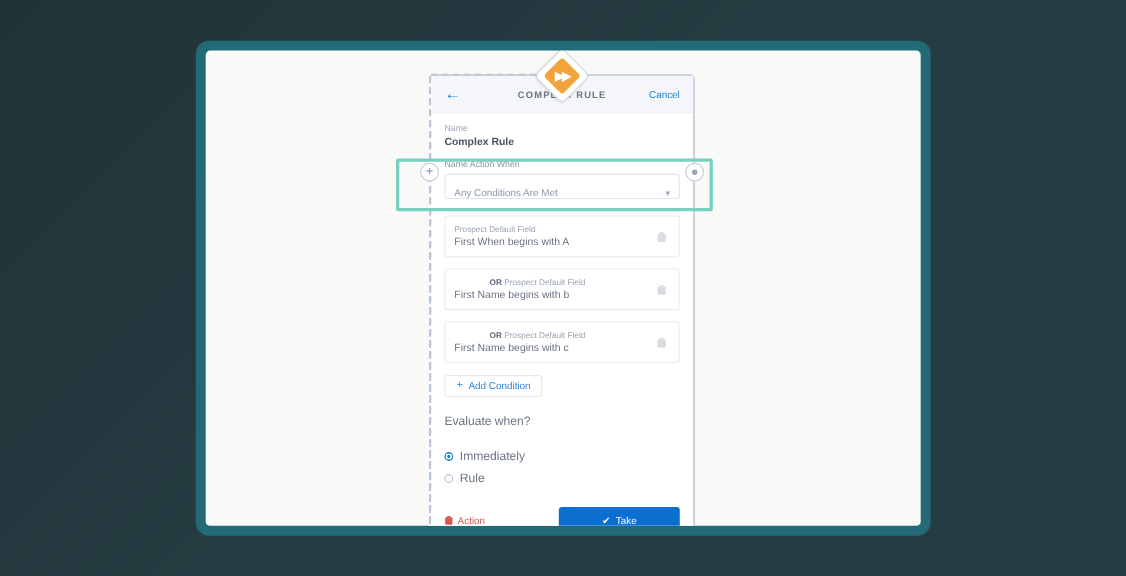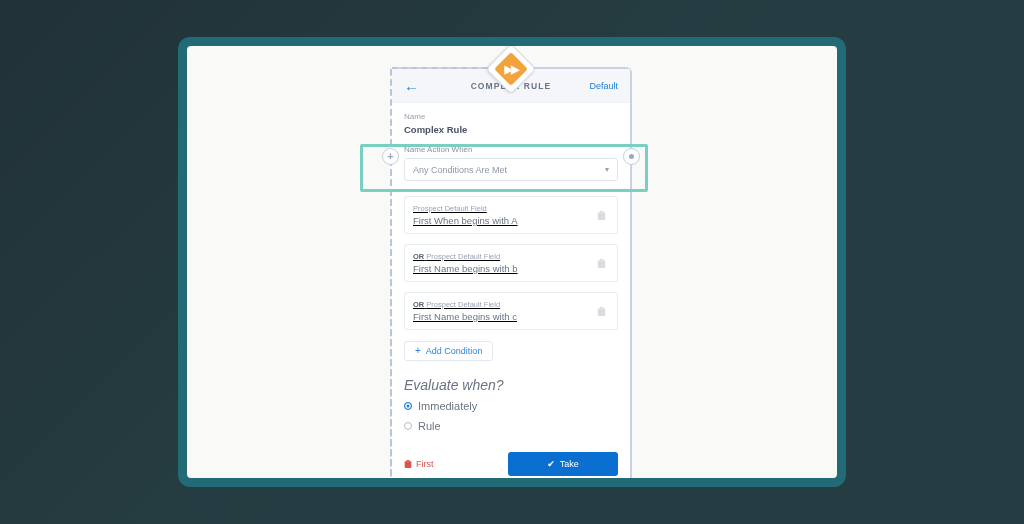--- a/index.html
+++ b/index.html
@@ -198,21 +198,21 @@
   }
 
   
   #take-action-select {
     width: 100%;
     height: 23px;
     border: 1px solid #dfe5ee;
     border-radius: 3px;
     background: #ffffff;
     display: flex;
-    align-items: center;
+    align-items: flex-end;
     padding: 0 8px;
     cursor: pointer;
     position: relative;
   }
   #take-action-value {
     font-size: 9px;
     color: #8d96a8;
   }
   #select-chevron {
     margin-left: auto;
@@ -226,29 +226,30 @@
   .condition-card {
     border: 1px solid #e7ebf2;
     border-radius: 3px;
     background: #fff;
     padding: 6px 8px;
     margin-bottom: 10px;
     display: flex;
     align-items: center;
     min-height: 38px;
   }
-  .condition-text { flex: 1; text-decoration: underline; }
+  .condition-text { flex: 1; }
   .condition-top {
     font-size: 7.5px;
     color: #9aa3b2;
     margin-bottom: 2px;
   }
   .condition-op {
     color: #5a6377;
     font-weight: 700;
+    margin-left: 32px;
   }
   .condition-main {
     font-size: 9.5px;
     color: #6b7484;
   }
   .trash-icon {
     width: 9px;
     height: 11px;
     opacity: .55;
     flex: 0 0 auto;
@@ -267,24 +268,23 @@
     padding: 4px 10px;
     color: #2e86de;
     font-size: 9px;
     cursor: pointer;
     margin-bottom: 16px;
   }
   #add-condition-plus { font-size: 10px; line-height: 1; }
 
   
   #evaluate-label {
-    font-size: 14px;
+    font-size: 11px;
     color: #6b7484;
-    margin-bottom: 7px;
-    font-style: italic;
+    margin-bottom: 20px;
   }
   .radio-row {
     display: flex;
     align-items: center;
     gap: 6px;
     margin-bottom: 8px;
     cursor: pointer;
   }
   .radio {
     width: 8px; height: 8px;
@@ -371,21 +371,21 @@
       <div class="handle" id="handle-left">
         <span class="handle-plus">+</span>
       </div>
       <div class="handle" id="handle-right">
         <span class="handle-dot"></span>
       </div>
 
       <div id="panel-header">
         <span id="back-arrow">←</span>
         <span id="panel-title">COMPLEX RULE</span>
-        <span id="cancel-link">Default</span>
+        <span id="cancel-link">Cancel</span>
       </div>
 
       <div id="panel-body">
 
         <div class="field-label">Name</div>
         <div id="rule-name-value">Complex Rule</div>
 
         <div class="section-label">Name Action When</div>
         <div id="take-action-select">
           <span id="take-action-value">Any Conditions Are Met</span>
@@ -446,21 +446,21 @@
           <span class="radio"></span>
           <span class="radio-label">Rule</span>
         </div>
 
         <div id="panel-footer">
           <div id="delete-button">
             <svg id="delete-trash" viewBox="0 0 12 14">
               <rect x="1" y="3" width="10" height="10" rx="1.5" fill="#d9534f"></rect>
               <rect x="3.5" y="1" width="5" height="2" rx=".6" fill="#d9534f"></rect>
             </svg>
-            <span>First</span>
+            <span>Action</span>
           </div>
           <div id="save-button">
             <span id="save-check">✔</span>
             <span>Take</span>
           </div>
         </div>
 
       </div>
     </div>
 

